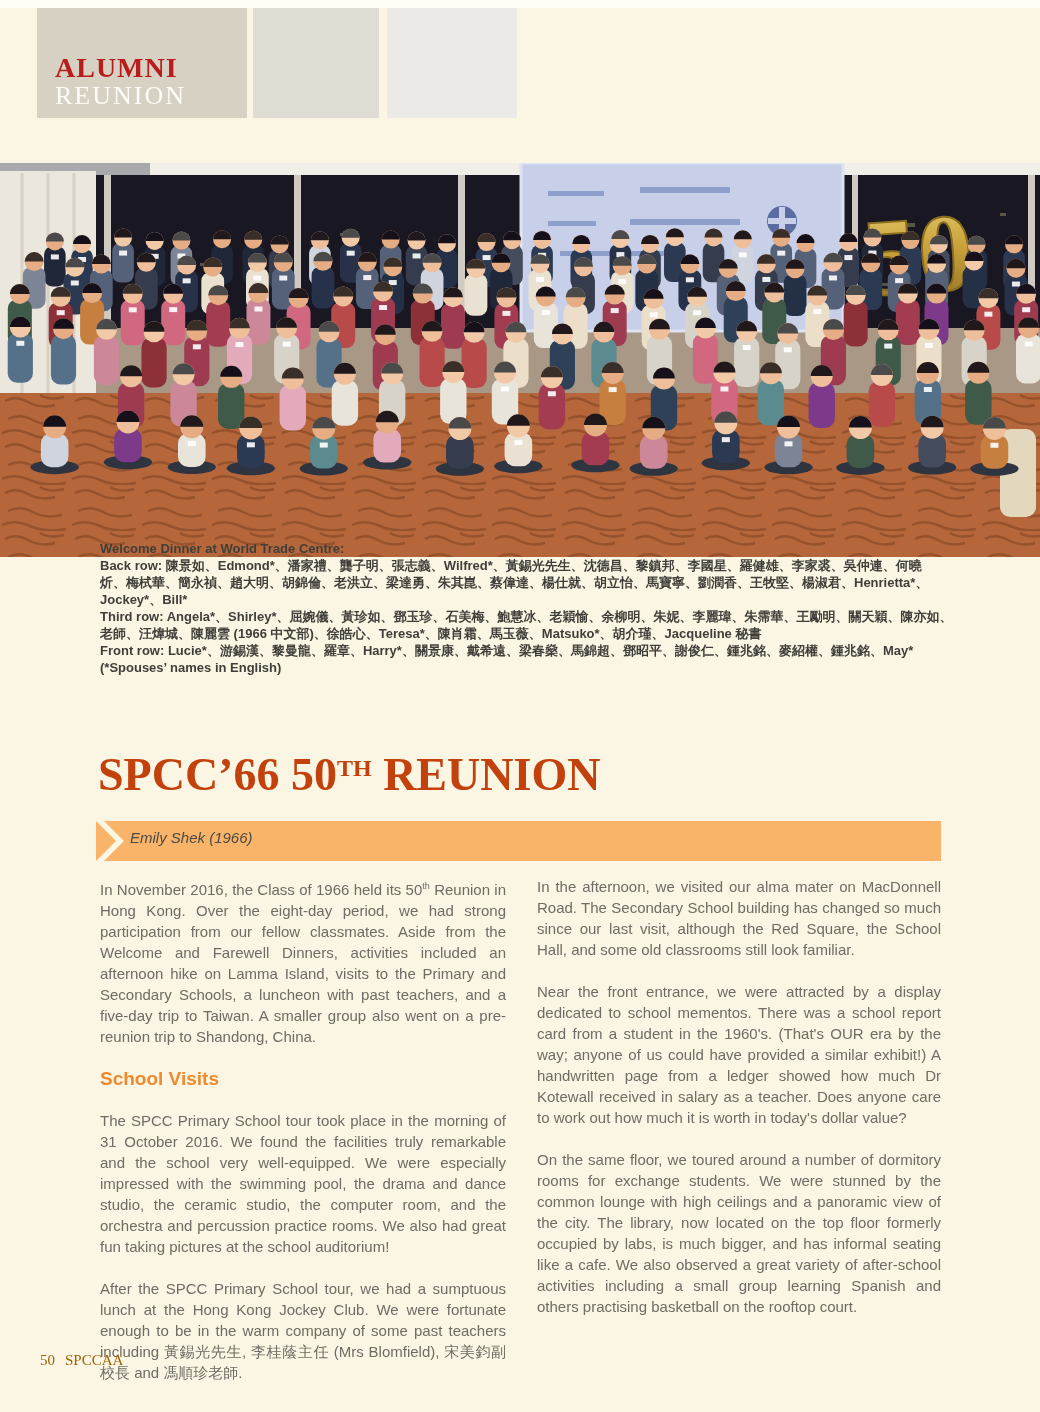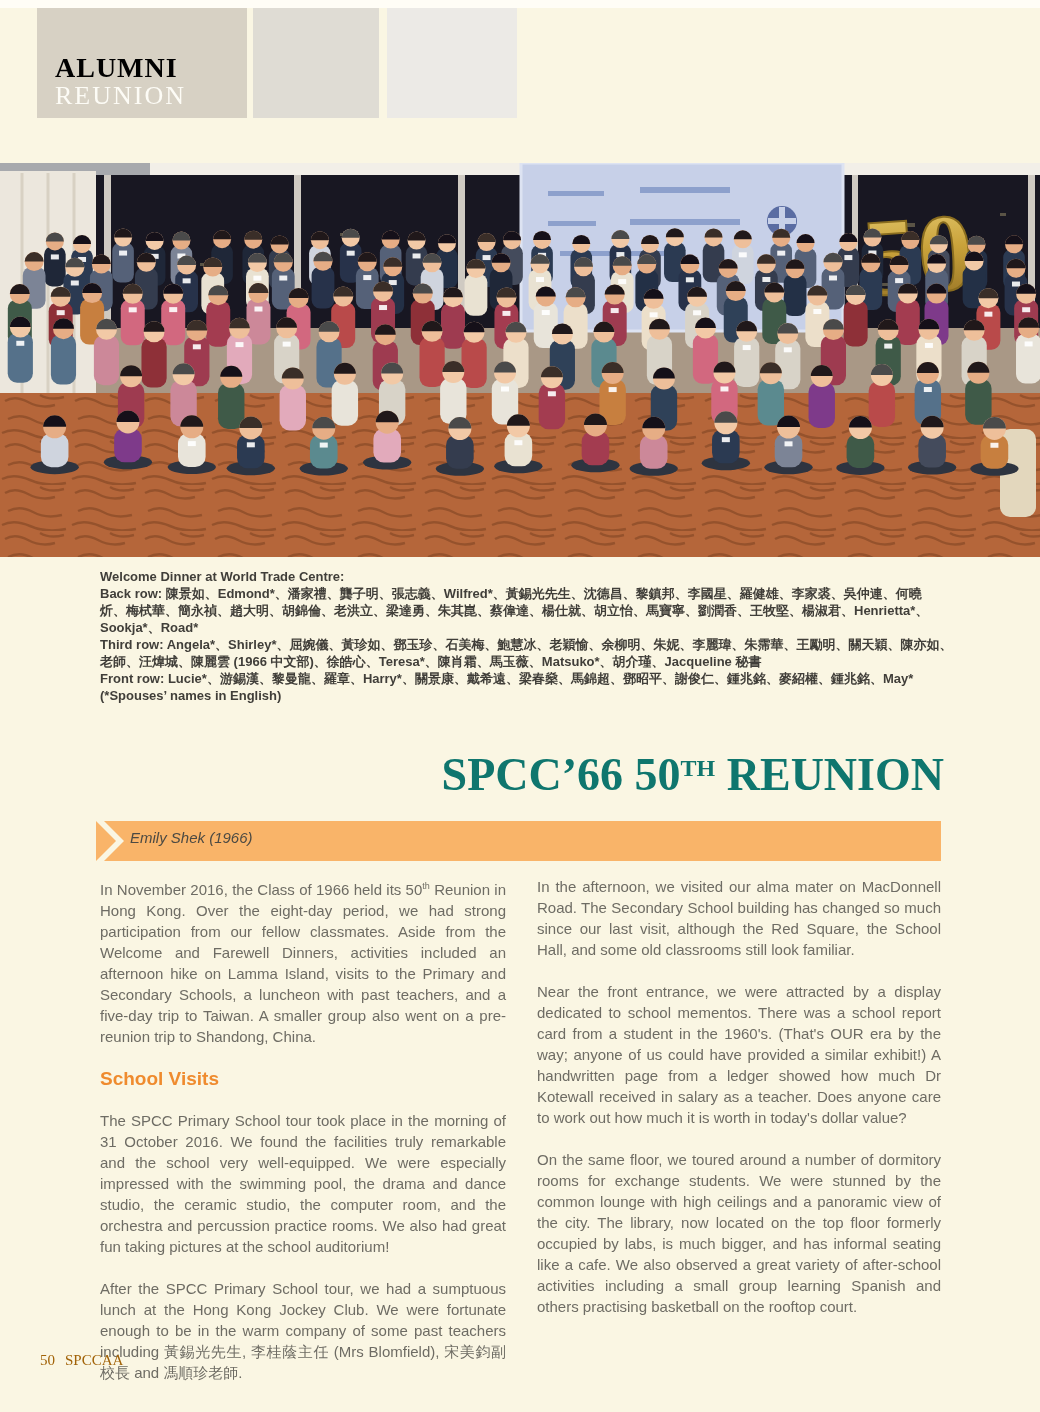--- a/index.html
+++ b/index.html
@@ -10,32 +10,32 @@
     font-family:"Liberation Sans","DejaVu Sans",sans-serif;
   }
   .top-white{position:absolute;left:0;top:0;width:1040px;height:8px;background:#fffdf6;}
   
   .kicker-box{position:absolute;top:8px;height:110px;}
   .kicker-box.b1{left:37px;width:210px;background:#d7d1c4;}
   .kicker-box.b2{left:253px;width:126px;background:#dfdcd4;}
   .kicker-box.b3{left:387px;width:130px;background:#eceae6;}
   .kicker-text{position:absolute;left:18px;top:46px;line-height:1.02;
     font-family:"Liberation Serif","DejaVu Serif",serif;}
-  .kicker-line1{font-size:28px;font-weight:bold;letter-spacing:1px;color:#000000;}
+  .kicker-line1{font-size:28px;font-weight:bold;letter-spacing:1px;color:#b91c1c;}
   .kicker-line2{font-size:26px;font-weight:normal;letter-spacing:2px;color:#fdfcf6;}
   
   .photo{position:absolute;left:0;top:163px;width:1040px;height:394px;}
   
-  .caption{position:absolute;left:100px;top:568px;width:844px;
+  .caption{position:absolute;left:100px;top:540px;width:844px;
     font-size:13px;font-weight:bold;color:#403e39;line-height:17px;}
   .caption div{white-space:nowrap;}
   
   .title{position:absolute;left:98px;top:748px;width:846px;
     font-family:"Liberation Serif","DejaVu Serif",serif;
-    font-size:46px;font-weight:bold;color:#0f766e;letter-spacing:0px;text-align:right;}
+    font-size:46px;font-weight:bold;color:#c2410c;letter-spacing:0px;}
   .title .t-sup{font-size:24px;vertical-align:14px;letter-spacing:0;}
   
   .byline{position:absolute;left:100px;top:821px;width:841px;height:40px;font-style:italic;}
   .byline-body{position:absolute;left:4px;top:0;right:0;bottom:0;background:#f9b469;
     -webkit-clip-path:polygon(0 0,100% 0,100% 100%,0 100%,20px 50%);
     clip-path:polygon(0 0,100% 0,100% 100%,0 100%,20px 50%);}
   .byline-arrow{position:absolute;left:-4px;top:0;width:20px;height:100%;background:#f9b469;
     -webkit-clip-path:polygon(0 0,100% 50%,0 100%);
     clip-path:polygon(0 0,100% 50%,0 100%);}
   .byline-text{position:absolute;left:30px;top:8px;font-size:15px;color:#4c4a43;}
@@ -905,21 +905,21 @@
           <circle cx="994.4358710562415" cy="265.42582304526746" r="11.5" fill="#eebf9a"></circle>
           <path d="M 982.9358710562415,265.42582304526746 A 11.5,11.5 0 0 1 1005.9358710562415,265.42582304526746 Z" fill="#4a4a4a"></path>
         </g>
       </g>
   </svg>
 
   <div class="caption">
       <div class="caption-line">Welcome Dinner at World Trade Centre:</div>
       <div class="caption-line">Back row: 陳景如、Edmond*、潘家禮、龔子明、張志義、Wilfred*、黃錫光先生、沈德昌、黎鎮邦、李國星、羅健雄、李家裘、吳仲連、何曉</div>
       <div class="caption-line">炘、梅栻華、簡永禎、趙大明、胡錦倫、老洪立、梁達勇、朱其崑、蔡偉達、楊仕就、胡立怡、馬寶寧、劉潤香、王牧堅、楊淑君、Henrietta*、</div>
-      <div class="caption-line">Sookja*、Road*</div>
+      <div class="caption-line">Jockey*、Bill*</div>
       <div class="caption-line">Third row: Angela*、Shirley*、屈婉儀、黃珍如、鄧玉珍、石美梅、鮑慧冰、老穎愉、余柳明、朱妮、李麗瑋、朱霈華、王勵明、關天穎、陳亦如、</div>
       <div class="caption-line">老師、汪煒城、陳麗雲 (1966 中文部)、徐皓心、Teresa*、陳肖霜、馬玉薇、Matsuko*、胡介瑾、Jacqueline 秘書</div>
       <div class="caption-line">Front row: Lucie*、游錫漢、黎曼龍、羅章、Harry*、關景康、戴希遠、梁春燊、馬錦超、鄧昭平、謝俊仁、鍾兆銘、麥紹權、鍾兆銘、May*</div>
       <div class="caption-line">(*Spouses’ names in English)</div>
     </div>
 
   <div class="title">
     <span>SPCC’66 50</span><span class="t-sup">TH</span><span> REUNION</span>
   </div>
 

